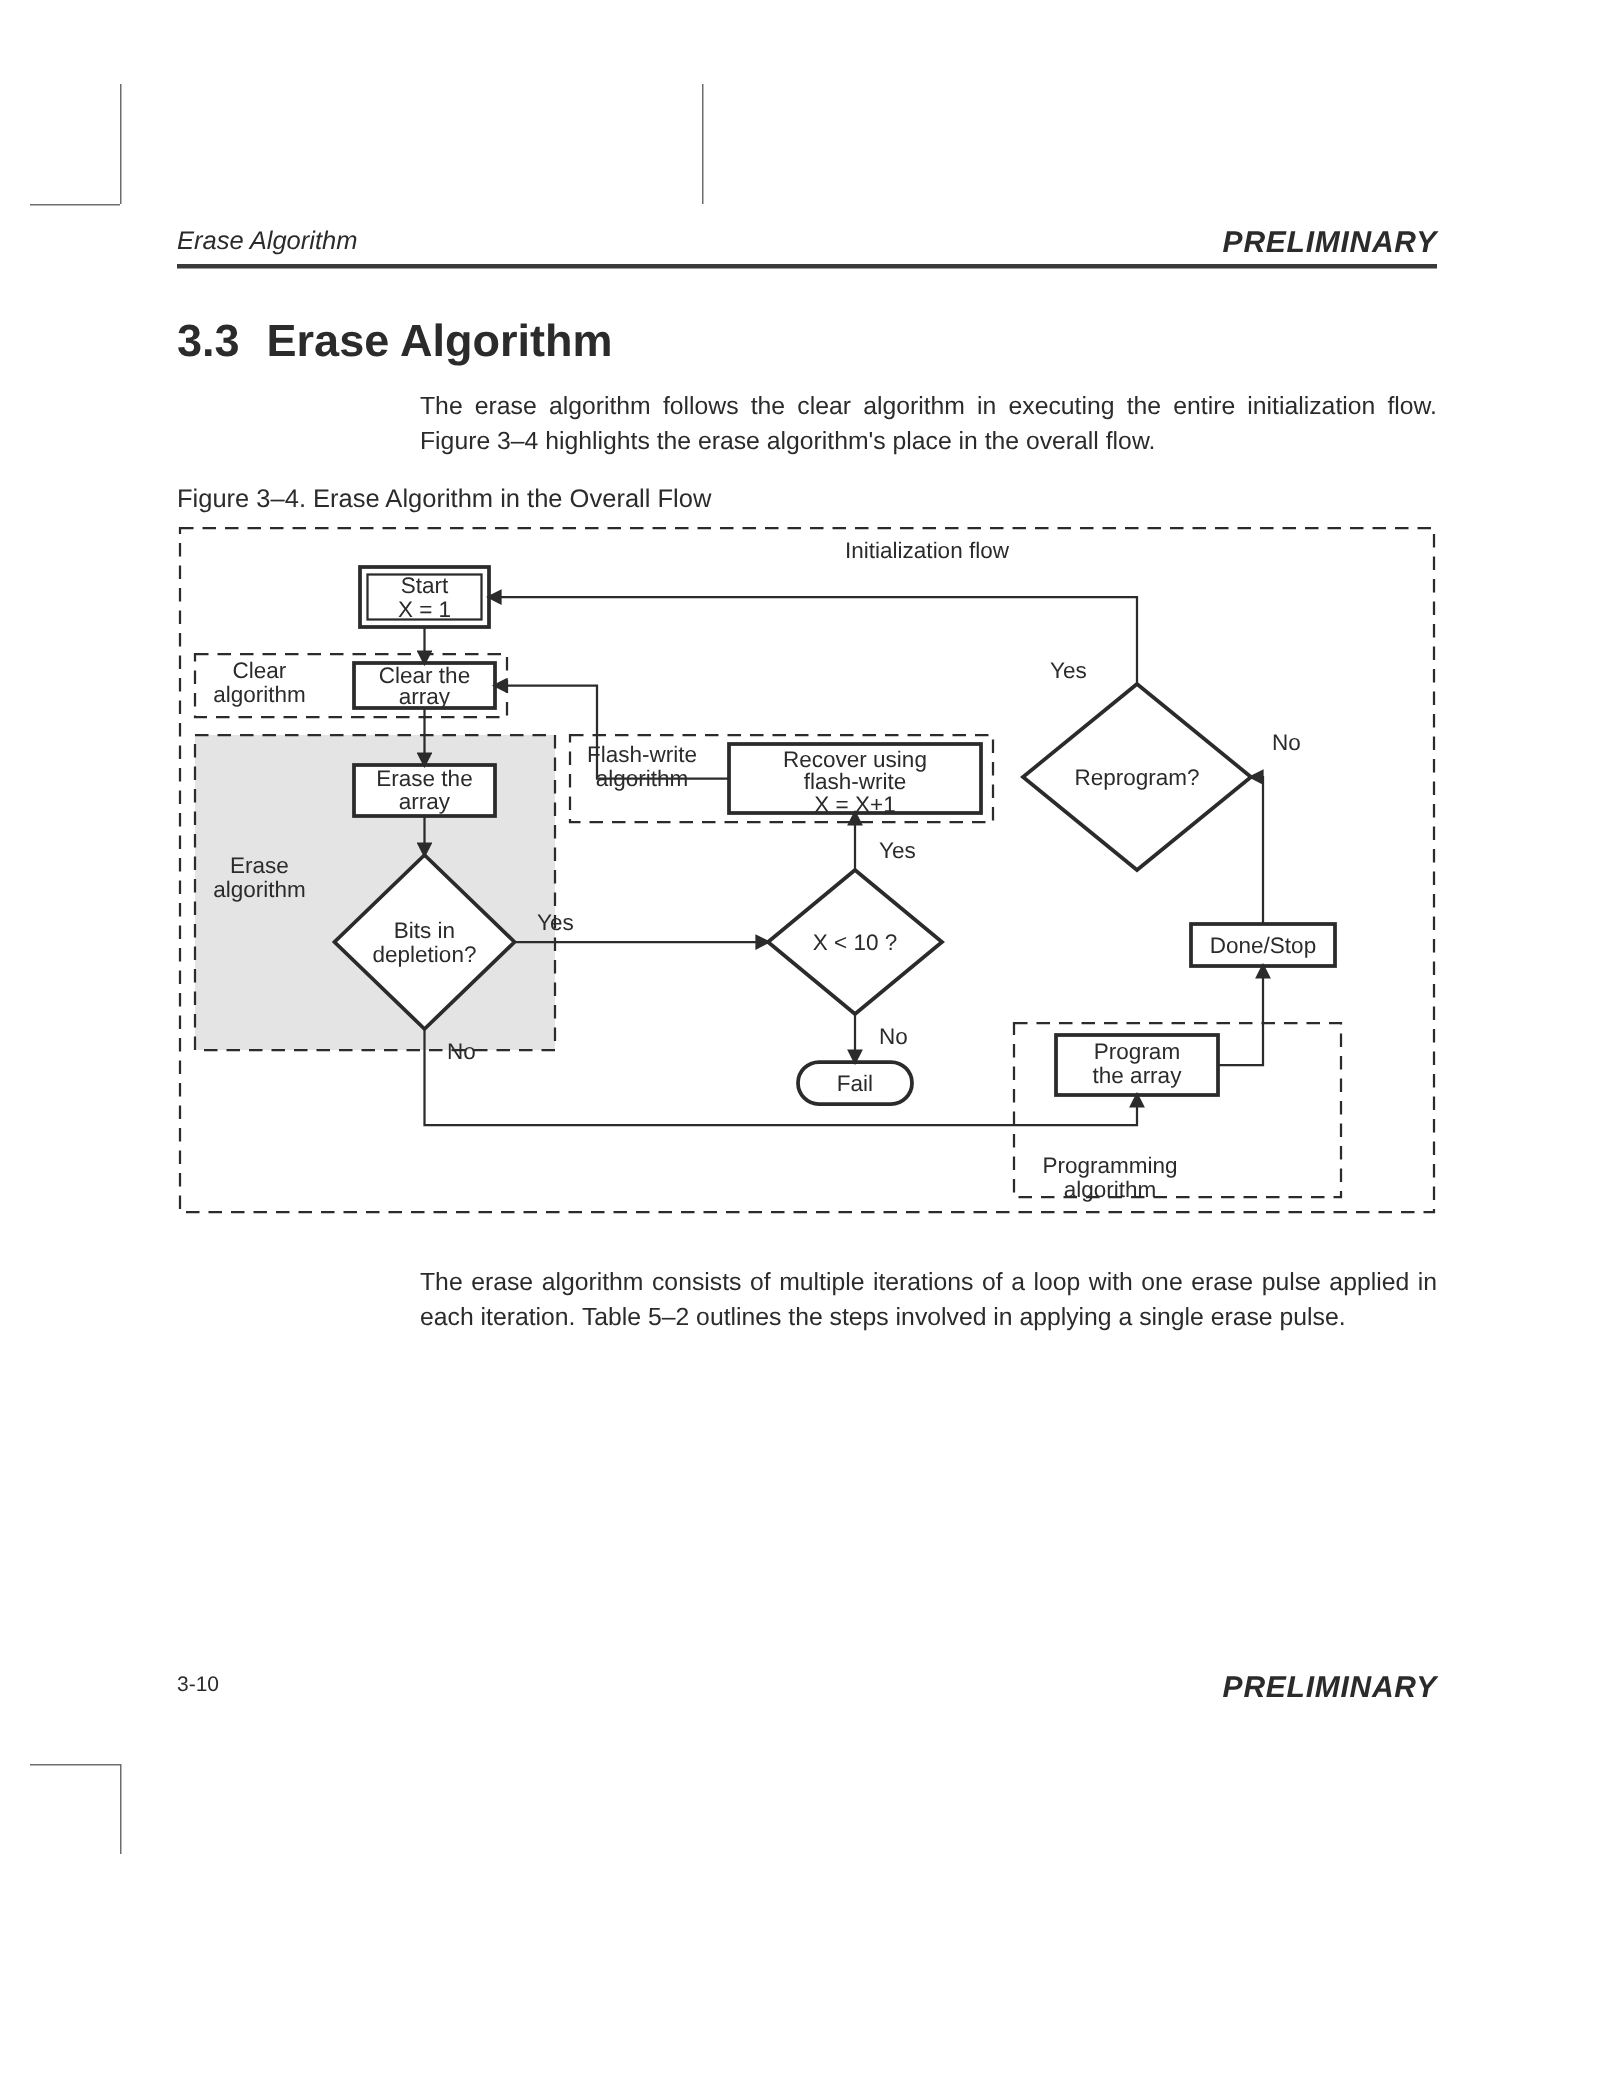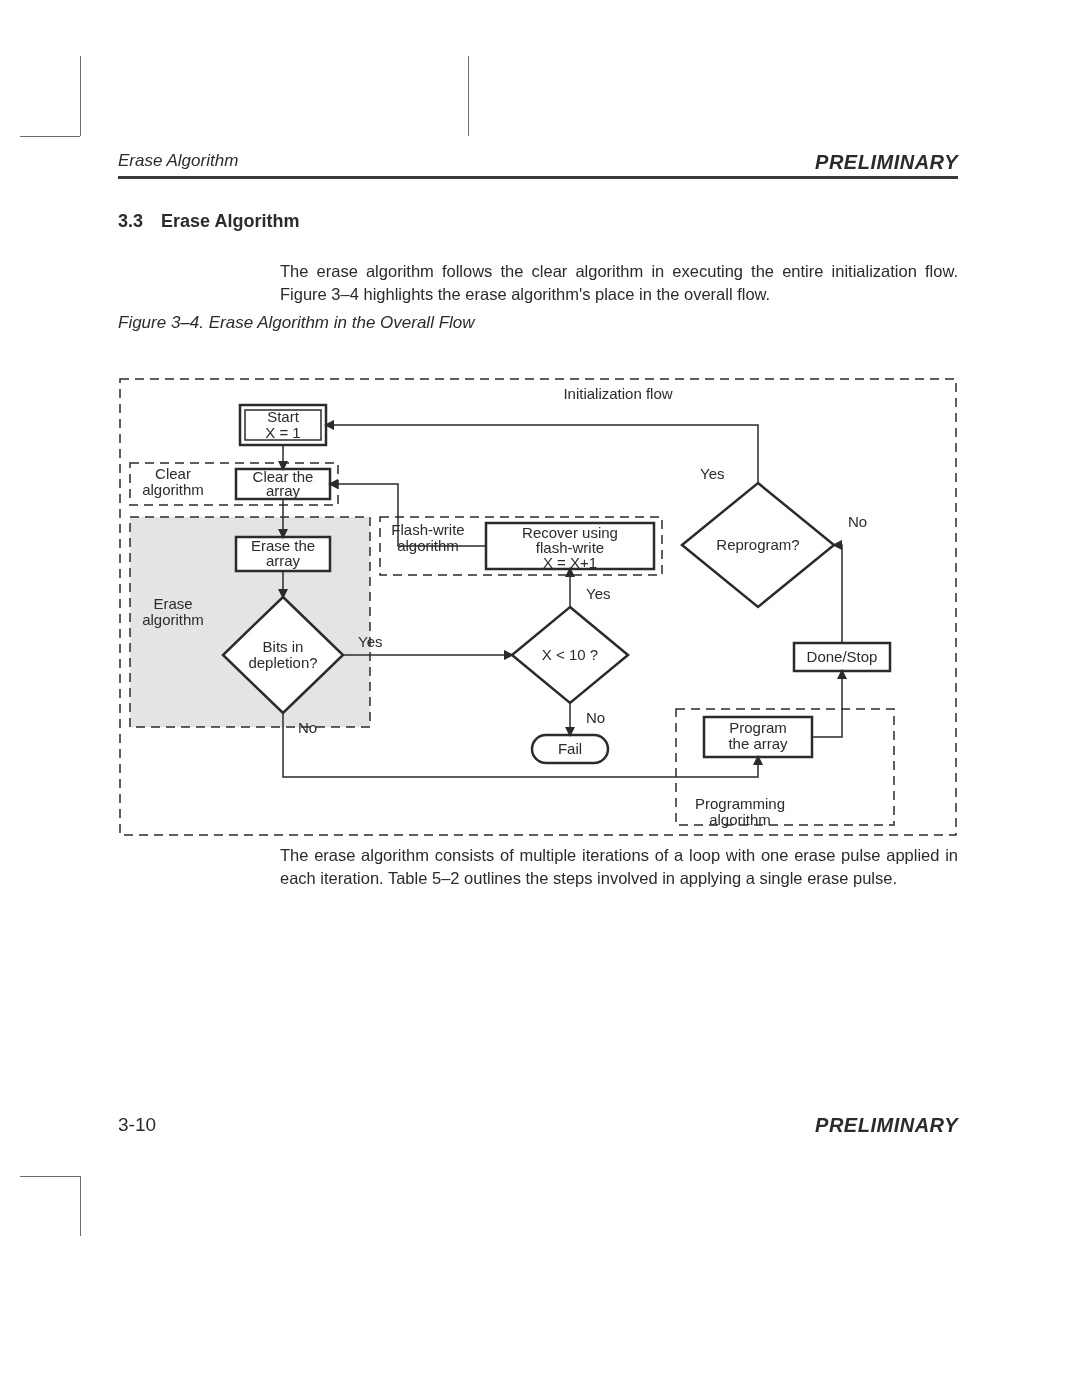--- a/index.html
+++ b/index.html
@@ -7,28 +7,28 @@
 .crop{position:absolute;background:#6d6d6d}
 .crop.tl-v{left:80px;top:40px;width:1px;height:80px}
 .crop.tl-h{left:20px;top:120px;width:60px;height:1px}
 .crop.tm{left:468px;top:40px;width:1px;height:80px}
 .crop.bl-v{left:80px;top:1160px;width:1px;height:60px}
 .crop.bl-h{left:20px;top:1160px;width:60px;height:1px}
 .head{position:absolute;left:118px;right:122px;top:135px}
 .head .left{float:left;font-style:italic;font-size:17px}
 .head .right{float:right;font-weight:bold;font-style:italic;font-size:20px;letter-spacing:.5px}
 .rule{position:absolute;left:118px;right:122px;top:160px;height:3px;background:#3a3a3a}
-.h2{position:absolute;left:118px;top:195px;font-weight:bold;font-size:18px}
+.h2{position:absolute;left:118px;top:195px;font-weight:bold;font-size:30px}
 .h2 .num{margin-right:18px}
 .para1{position:absolute;left:280px;right:122px;top:244px;font-size:16.5px;line-height:1.4;text-align:justify}
-.figcap{position:absolute;left:118px;top:297px;font-style:italic;font-size:17px}
-.svgwrap{position:absolute;left:118px;top:361px;width:840px;height:460px}
+.figcap{position:absolute;left:118px;top:307px;font-size:17px}
+.svgwrap{position:absolute;left:118px;top:334px;width:840px;height:460px}
 .para2{position:absolute;left:280px;right:122px;top:828px;font-size:16.5px;line-height:1.4;text-align:justify}
 .foot{position:absolute;left:118px;right:122px;top:1098px}
-.foot .pn{float:left;font-size:19px}
+.foot .pn{float:left;font-size:14px}
 .foot .pr{float:right;font-weight:bold;font-style:italic;font-size:20px;letter-spacing:.5px}
 svg text{font-family:Arial,Helvetica,sans-serif;fill:#2b2b2b;font-size:15px}
 </style>
 </head>
 <body>
 
 <div class="page">
   <div class="crop tl-v"></div>
   <div class="crop tl-h"></div>
   <div class="crop tm"></div>

